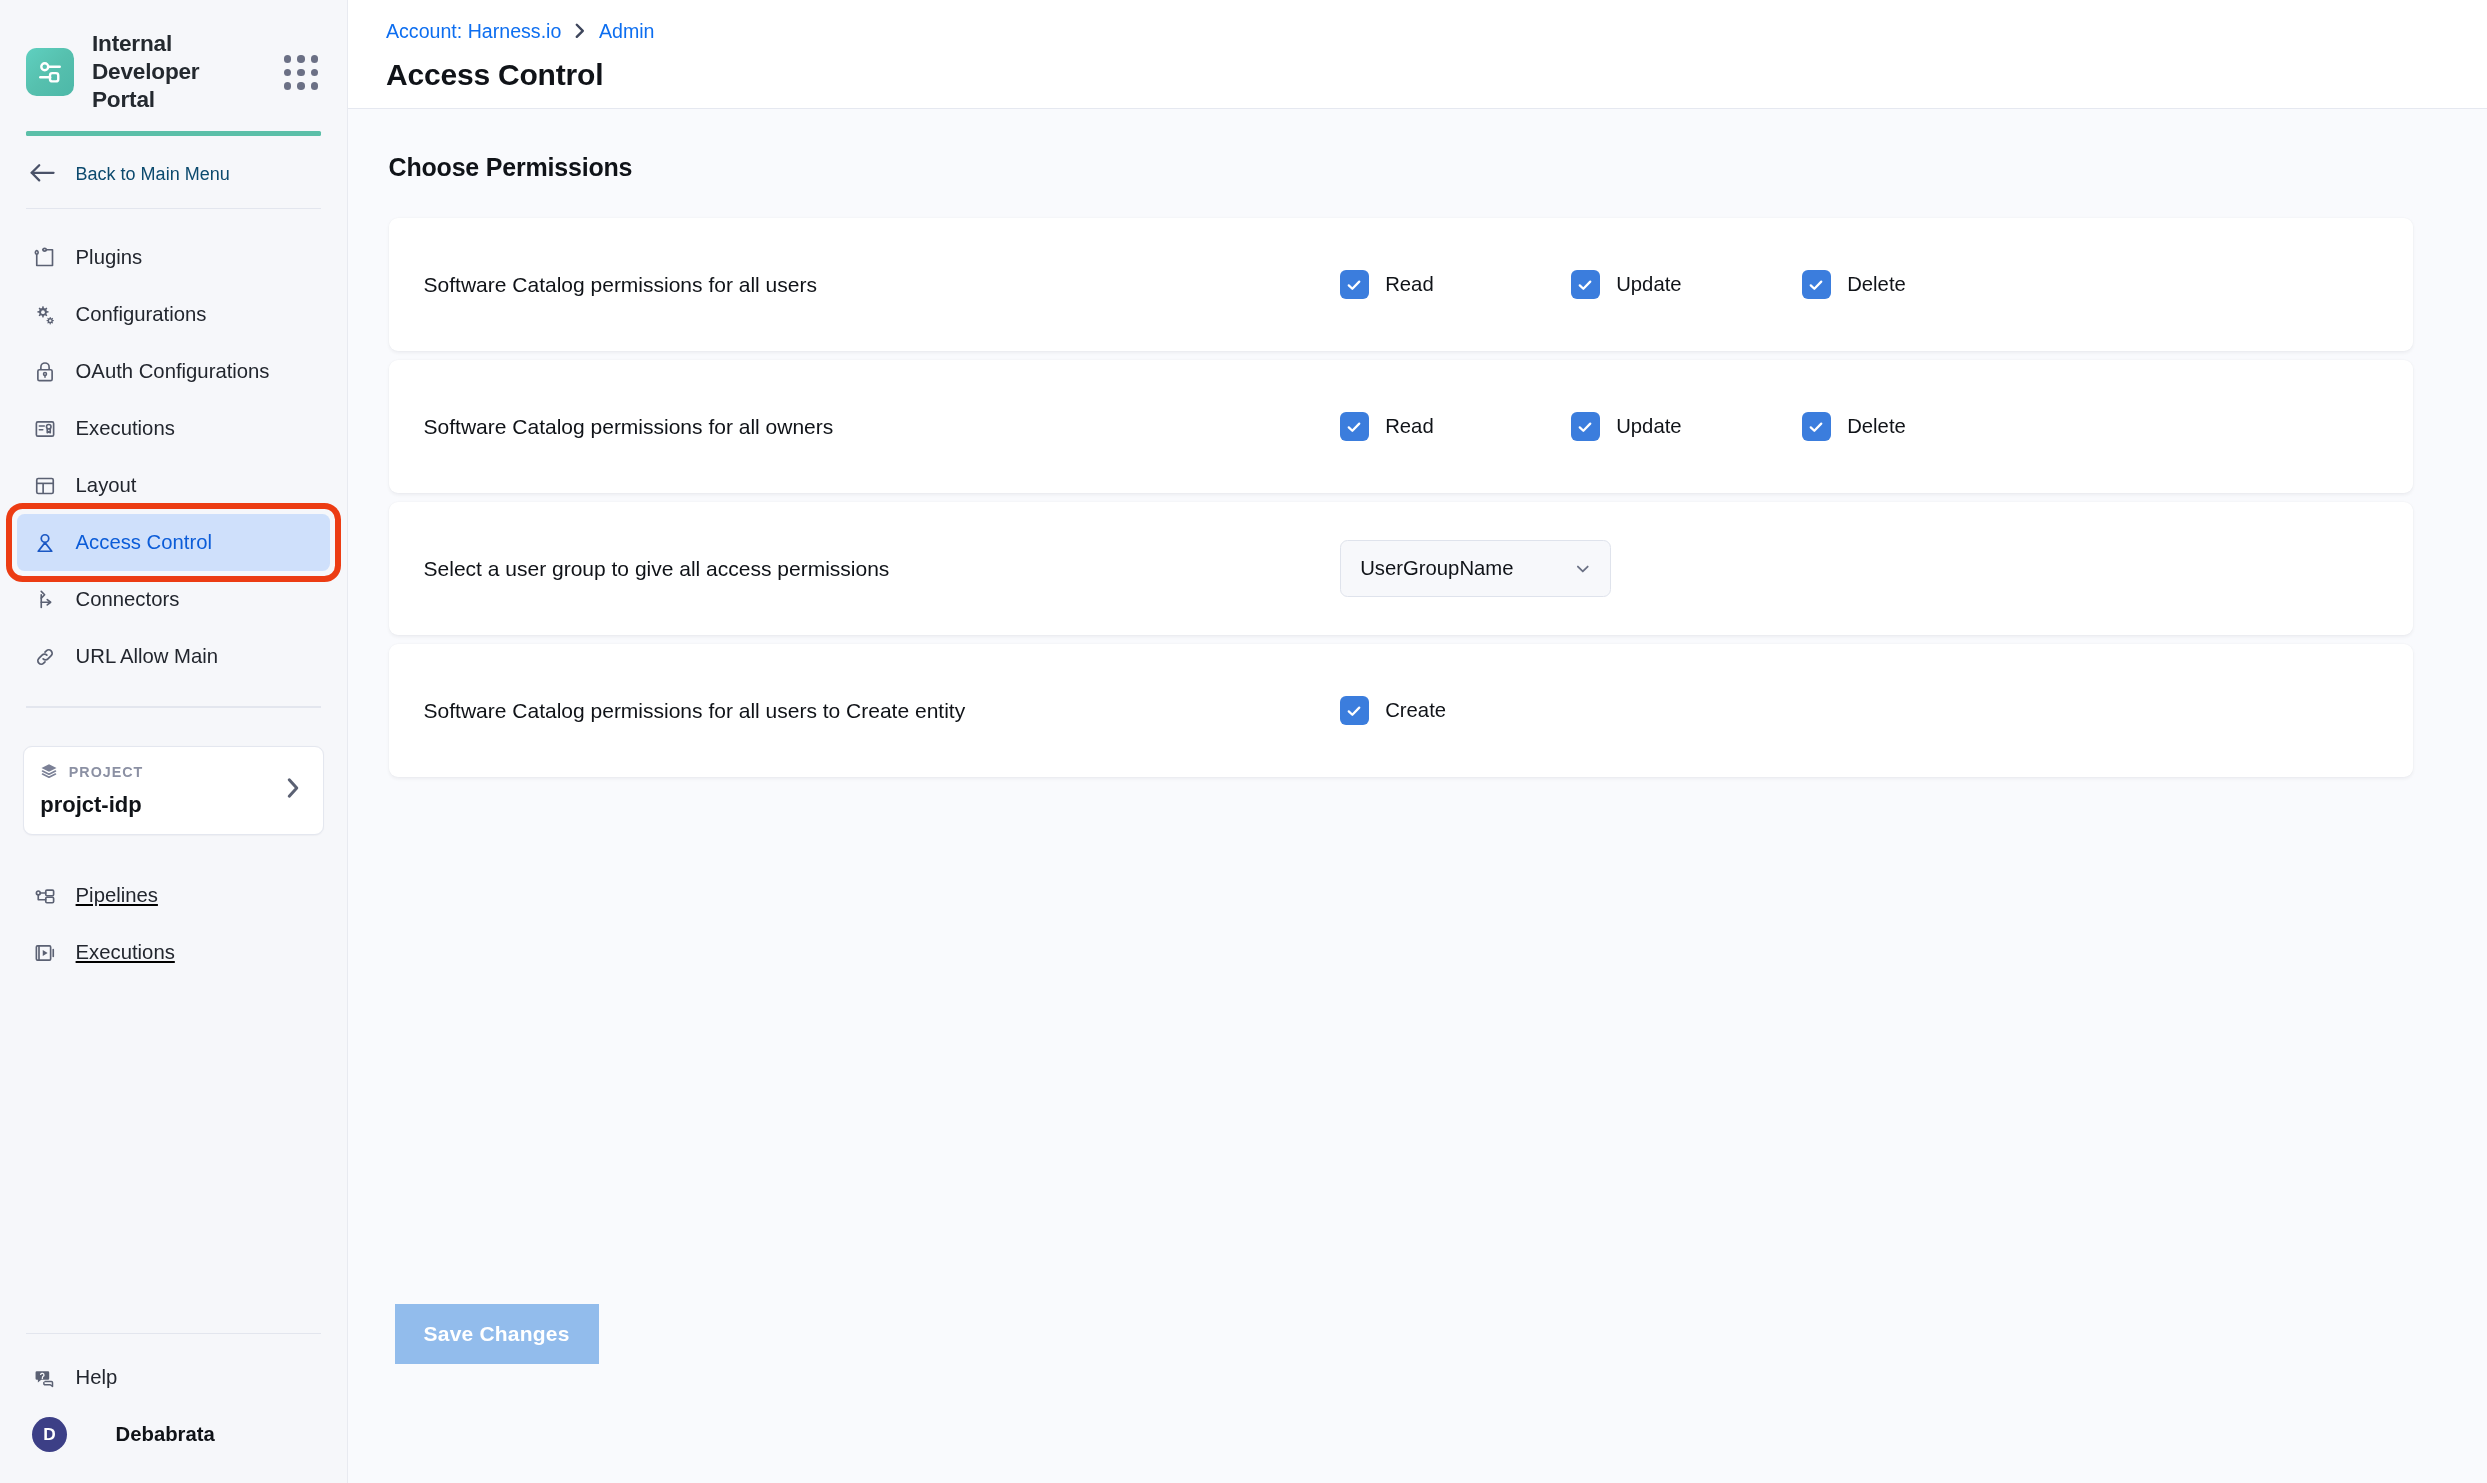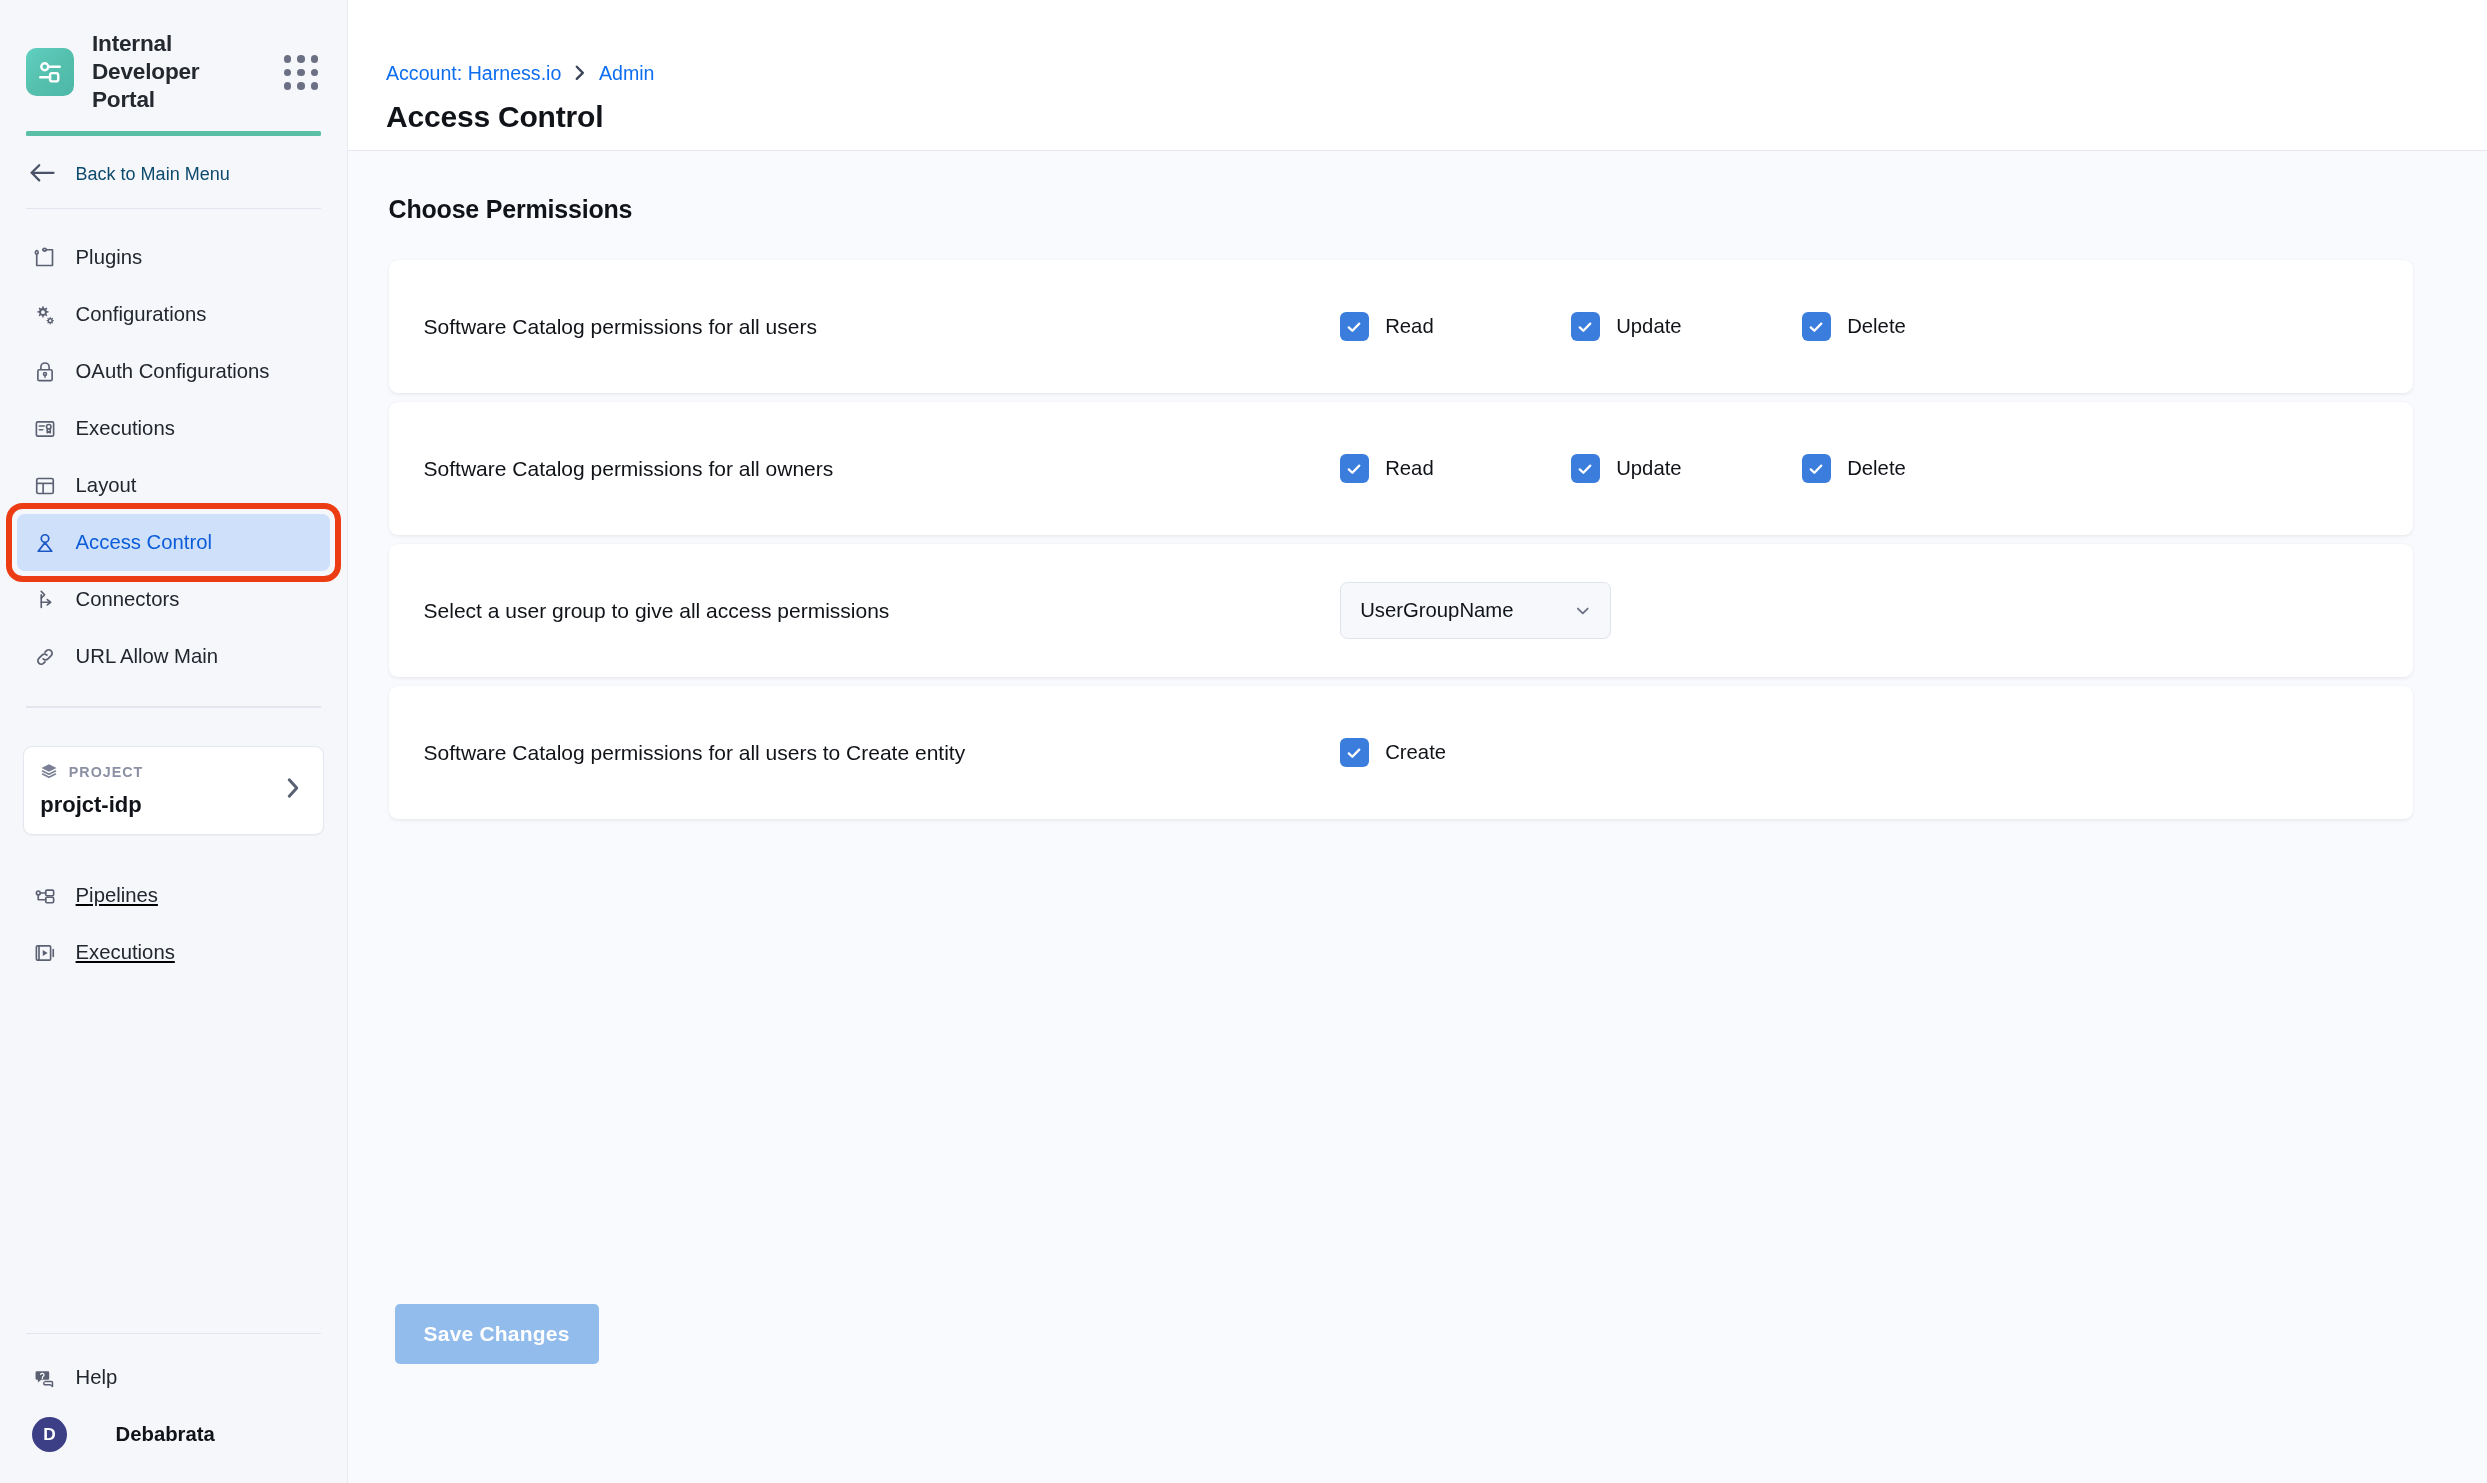--- a/index.html
+++ b/index.html
@@ -100,21 +100,21 @@
     flex: 0 0 35px; box-shadow: 0 0 0 3.8px #f6f7fa;
   }
   .user-row .lbl { font-size: 20.3px; color: #101318; font-weight: 700; padding-left: 32px; }
 
   
   .main { flex: 1 1 auto; height: 1483px; display: flex; flex-direction: column; min-width: 0; }
   .topbar {
     background: #ffffff; border-bottom: 1.5px solid #e5e8f0;
     padding: 19.6px 38px 16.6px 38px; flex: 0 0 auto;
   }
-  .breadcrumb { display: flex; align-items: center; gap: 12px; font-size: 19.6px; margin-top: 42px; }
+  .breadcrumb { display: flex; align-items: center; gap: 12px; font-size: 19.6px; }
   .breadcrumb a { color: #0d6ef0; text-decoration: none; cursor: pointer; }
   .bc-sep { color: #4a5268; font-size: 18px; font-weight: 700; display:flex; }
   .page-title { font-size: 30px; font-weight: 700; color: #101318; margin-top: 15px; letter-spacing: -0.2px; }
 
   .content {
     flex: 1 1 auto; background: #f9fafd; padding: 0 60px 0 30px;
     display: flex; flex-direction: column; min-height: 0; position: relative;
   }
   .section-title {
     font-size: 25px; font-weight: 700; color: #101318;
@@ -146,21 +146,21 @@
     padding: 0 16.6px 0 19.6px; cursor: pointer;
   }
   .select-value { font-size: 20.3px; color: #101318; flex: 1 1 auto; }
   .select-chev { flex: 0 0 auto; display: flex; }
 
   .footer-bar { margin-top: auto; padding: 0 0 119px 16.6px; }
   .save-btn {
     background: #92bcec; color: #ffffff; border: none;
     font-family: "Liberation Sans", sans-serif;
     font-size: 21px; font-weight: 700;
-    padding: 18px 29px; border-radius: 5px; cursor: pointer;
+    padding: 18px 29px; border-radius: 0; cursor: pointer;
     letter-spacing: 0.2px;
   }
 </style>
 </head>
 <body>
 
 <div class="app">
 
   <aside class="sidebar">
 

